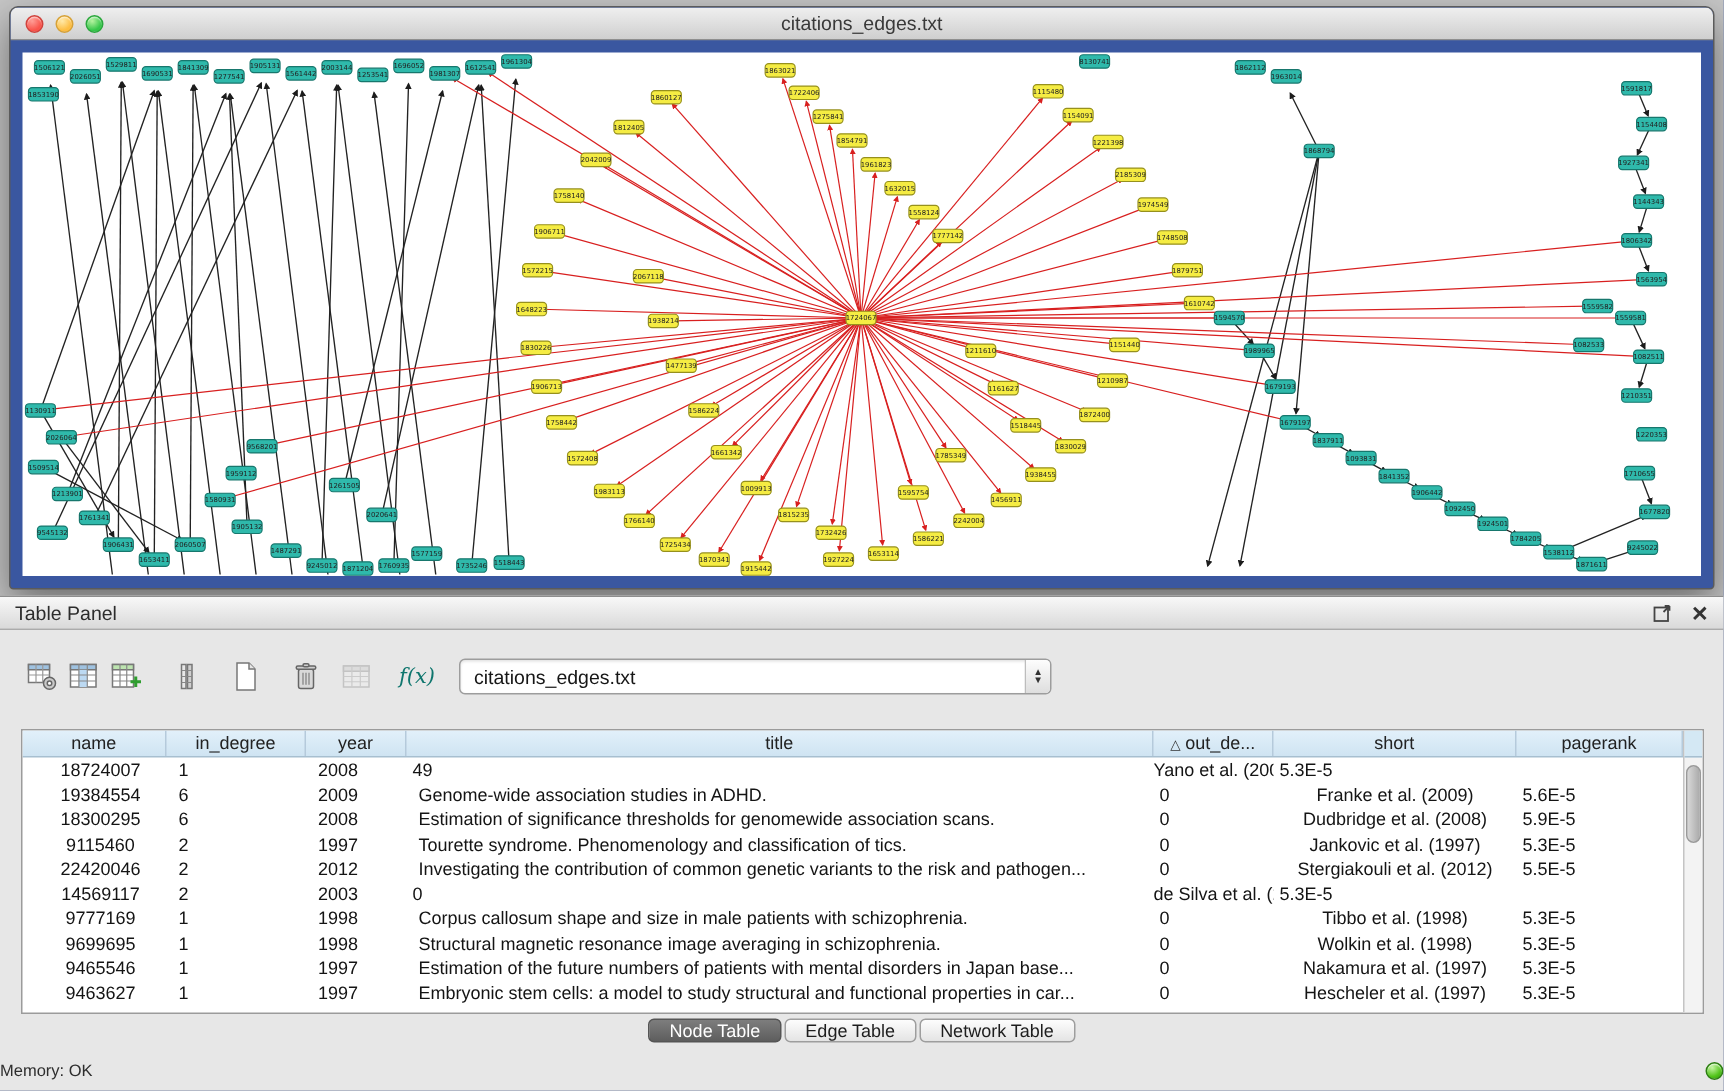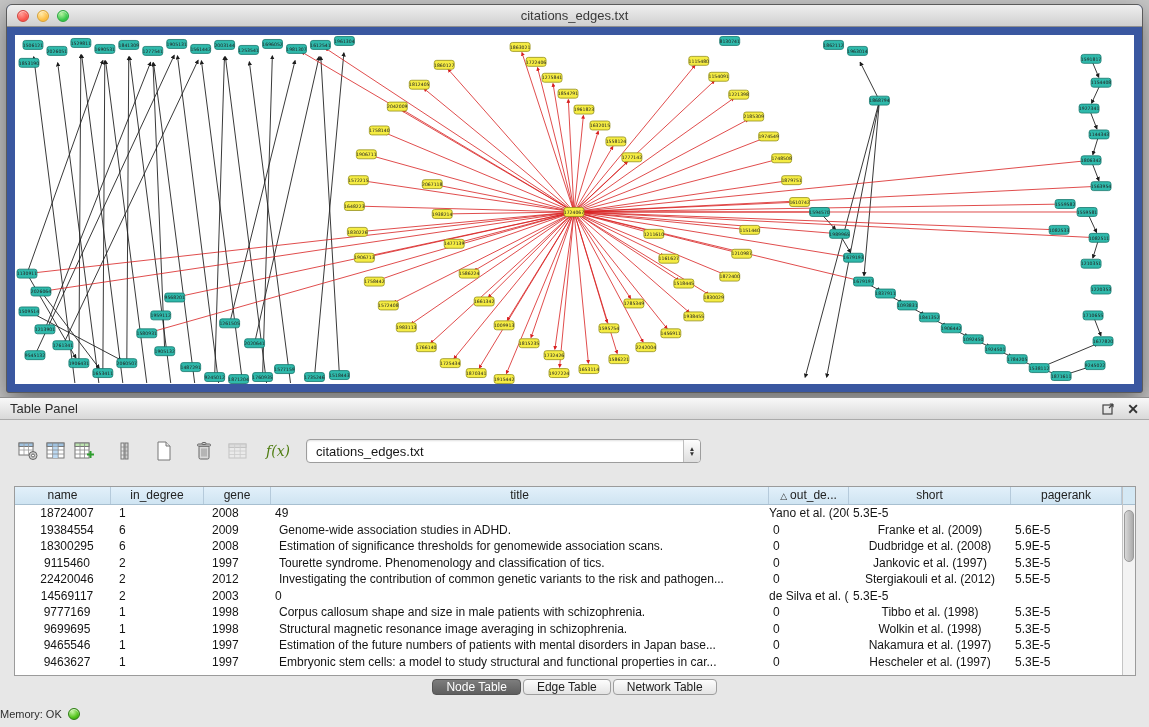--- a/index.html
+++ b/index.html
@@ -34,21 +34,21 @@
     display:flex; align-items:center; padding:0 10px;gap:44px; }
   .panel-title { font-size:13px; color:#2c2c2c; }
   .panel-actions { margin-left:auto; display:flex; align-items:center; gap:12px; }
   .icon-btn { cursor:default; display:inline-flex; align-items:center; color:#333; }
   .close-x { font-size:14px; font-weight:bold; color:#333; }
 
   .toolbar { position:absolute; top:36px; left:14px; right:14px; height:34px;
     display:flex; align-items:center; }
   .tool { width:28px; height:28px; display:flex; align-items:center; justify-content:center; }
   .gap-s { margin-left:6px; } .gap-m { margin-left:12px; }
-  .fx-label { font-family:"DejaVu Serif", serif; font-style:italic; font-size:14px; color:#4d7c0f; }
+  .fx-label { font-family:"DejaVu Serif", serif; font-style:italic; font-size:14px; color:#0f766e; }
 
   .combo { margin-left:14px; width:395px; height:24px; background:#fff;
     border:1px solid #9d9d9d; border-radius:4px; display:flex; align-items:center;
     box-shadow:inset 0 1px 2px rgba(0,0,0,.12); }
   .combo-value { flex:1; font-size:13px; color:#161616; padding-left:9px; }
   .combo-arrows { width:17px; height:100%; border-left:1px solid #bdbdbd;
     background:linear-gradient(#fdfdfd,#dedede); display:flex; flex-direction:column;
     align-items:center; justify-content:center; font-size:6.5px; line-height:5.5px; color:#333;
     border-radius:0 3px 3px 0; }
 
@@ -79,21 +79,21 @@
   .tabs { position:absolute; top:281px; left:0; right:0; display:flex;
     justify-content:center; }
   .tab { height:16px; padding:0 13px; font-size:12px; margin:0 1px;
     font-family:"Liberation Sans", sans-serif;
     border:1px solid #9e9e9e; border-radius:4px; color:#1d1d1d;
     background:linear-gradient(#fdfdfd,#e4e4e4); }
   .tab.active { background:linear-gradient(#7d7d7d,#5e5e5e); border-color:#555;
     color:#fff; }
 
   .statusbar { position:absolute; bottom:0; left:0; right:0; height:26px;
-    display:flex; align-items:center; justify-content:flex-start; padding-right:0; gap:6px; }
+    display:flex; align-items:center; justify-content:space-between; padding-right:0; gap:6px; }
   .mem-label { font-size:11px; color:#2e2e2e; }
   .mem-dot { width:12px; height:12px; border-radius:50%; border:1px solid #2c7d12;
     background:radial-gradient(circle at 35% 28%, #c4f5a2, #52c41a 60%, #2f930e);
     box-shadow:inset 0 1px 1px rgba(255,255,255,.7); }
 </style>
 </head>
 <body>
 
 <div class="page">
 
@@ -579,21 +579,21 @@
             <span>▲</span>
             <span>▼</span>
           </span>
       </div>
     </div>
 
     <div class="tablebox">
       <div class="thead">
           <div class="th col0"><span>name</span></div>
           <div class="th col1"><span>in_degree</span></div>
-          <div class="th col2"><span>gene</span></div>
+          <div class="th col2"><span>year</span></div>
           <div class="th col3"><span>title</span></div>
           <div class="th col4"><span class="sort">△</span><span>out_de...</span></div>
           <div class="th col5"><span>short</span></div>
           <div class="th col6"><span>pagerank</span></div>
         </div>
       <div class="tbody">
           <div class="tr">
             <div class="td col0">18724007</div>
             <div class="td col1">1</div>
             <div class="td col2">2008</div>

